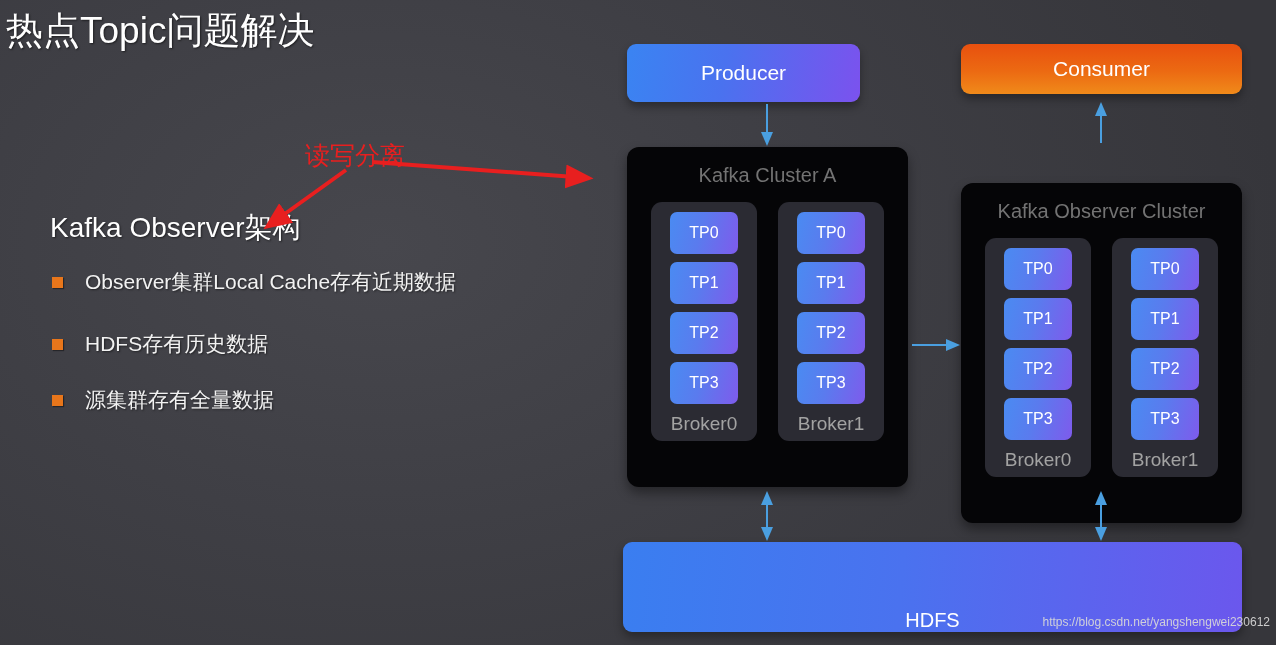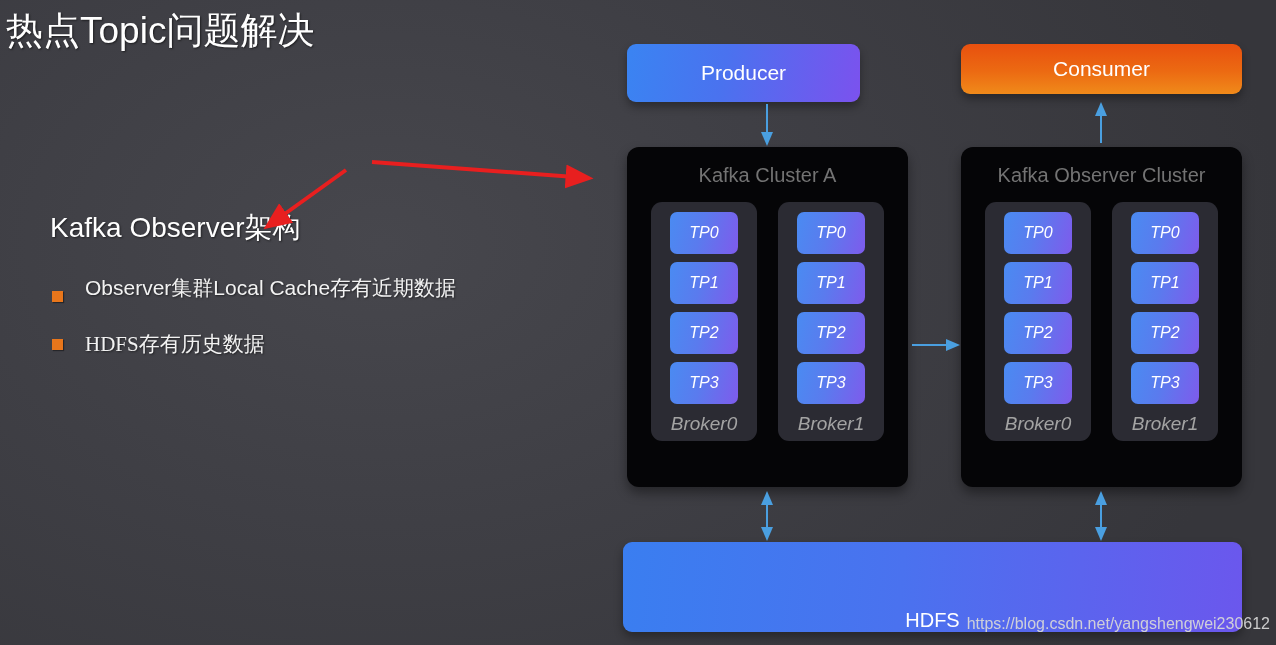--- a/index.html
+++ b/index.html
@@ -54,22 +54,22 @@
     background: #e8761b;
     margin-right: 22px;
     flex: 0 0 auto;
     box-shadow: 1px 1px 1px rgba(0,0,0,0.4);
   }
   .bullet-text {
     font-size: 21px;
     color: #f2f2f2;
     text-shadow: 1px 1px 2px rgba(0,0,0,0.5);
   }
-  #b0 { top: 274px; align-items: flex-end; }
-  #b1 { top: 330px; font-family: Liberation Serif, serif; }
+  #b0 { top: 268px; }
+  #b1 { top: 330px; }
   #b2 { top: 386px; }
 
   
   #redlabel {
     position: absolute;
     left: 305px; top: 139px;
     font-size: 25px;
     color: #e81f1f;
     white-space: nowrap;
   }
@@ -104,21 +104,21 @@
 
   .cluster {
     position: absolute;
     top: 147px;
     width: 281px; height: 340px;
     background: #050507;
     border-radius: 12px;
     box-shadow: 0 6px 12px rgba(0,0,0,0.4);
   }
   #clusterA { left: 627px; }
-  #clusterB { left: 961px; }
+  #clusterB { left: 961px; margin-top: 36px; }
   .cluster-title {
     position: absolute;
     left: 0; right: 0; top: 17px;
     text-align: center;
     color: #737373;
     font-size: 20px;
     white-space: nowrap;
   }
   .brokers {
     position: absolute;
@@ -128,21 +128,20 @@
     gap: 21px;
   }
   .broker {
     width: 106px;
     background: #2b2b33;
     border-radius: 11px;
     padding: 10px 0 6px 0;
     display: flex;
     flex-direction: column;
     align-items: center;
-    font-style: italic;
   }
   .tp {
     width: 68px; height: 42px;
     border-radius: 7px;
     background: linear-gradient(105deg, #4a8bf2 0%, #5a7bee 45%, #7e5bec 100%);
     color: #ffffff;
     font-size: 16px;
     display: flex;
     align-items: center;
     justify-content: center;
@@ -172,21 +171,21 @@
   #arrows {
     position: absolute;
     left: 0; top: 0;
     width: 1276px; height: 645px;
     pointer-events: none;
   }
 
   #watermark {
     position: absolute;
     right: 6px; top: 615px;
-    font-size: 16px;
+    font-size: 12px;
     color: #d8d8d8;
     white-space: nowrap;
     opacity: 0.93;
   }
 </style>
 </head>
 <body>
 
 <div id="slide">
 
@@ -194,31 +193,36 @@
 
   <div id="title">热点Topic问题解决</div>
 
   <div class="bullet-row" id="b0">
     <span class="bullet-sq"></span>
     <span class="bullet-text">Observer集群Local Cache存有近期数据</span>
   </div>
   <div class="bullet-row" id="b1">
     <span class="bullet-sq"></span>
     <span class="bullet-text">HDFS存有历史数据</span>
+  </div>
+  <div class="bullet-row" id="b2">
+    <span class="bullet-sq"></span>
+    <span class="bullet-text">源集群存有全量数据</span>
   </div>
 
   <svg id="redsvg" viewBox="0 0 1276 645">
     <defs>
       <marker id="redhead" markerWidth="7" markerHeight="7" refX="5.6" refY="3" orient="auto">
         <path d="M0,0 L7,3 L0,6 Z" fill="#e81f1f"></path>
       </marker>
     </defs>
     <line x1="346" y1="170" x2="268" y2="226" stroke="#e81f1f" stroke-width="4" marker-end="url(#redhead)"></line>
     <line x1="372" y1="162" x2="588" y2="178" stroke="#e81f1f" stroke-width="4" marker-end="url(#redhead)"></line>
   </svg>
+  <div id="redlabel">读写分离</div>
 
   <div class="topbox" id="producer">
     <span>Producer</span>
   </div>
   <div class="topbox" id="consumer">
     <span>Consumer</span>
   </div>
 
   <div class="cluster" id="clusterA">
     <div class="cluster-title">Kafka Cluster A</div>

